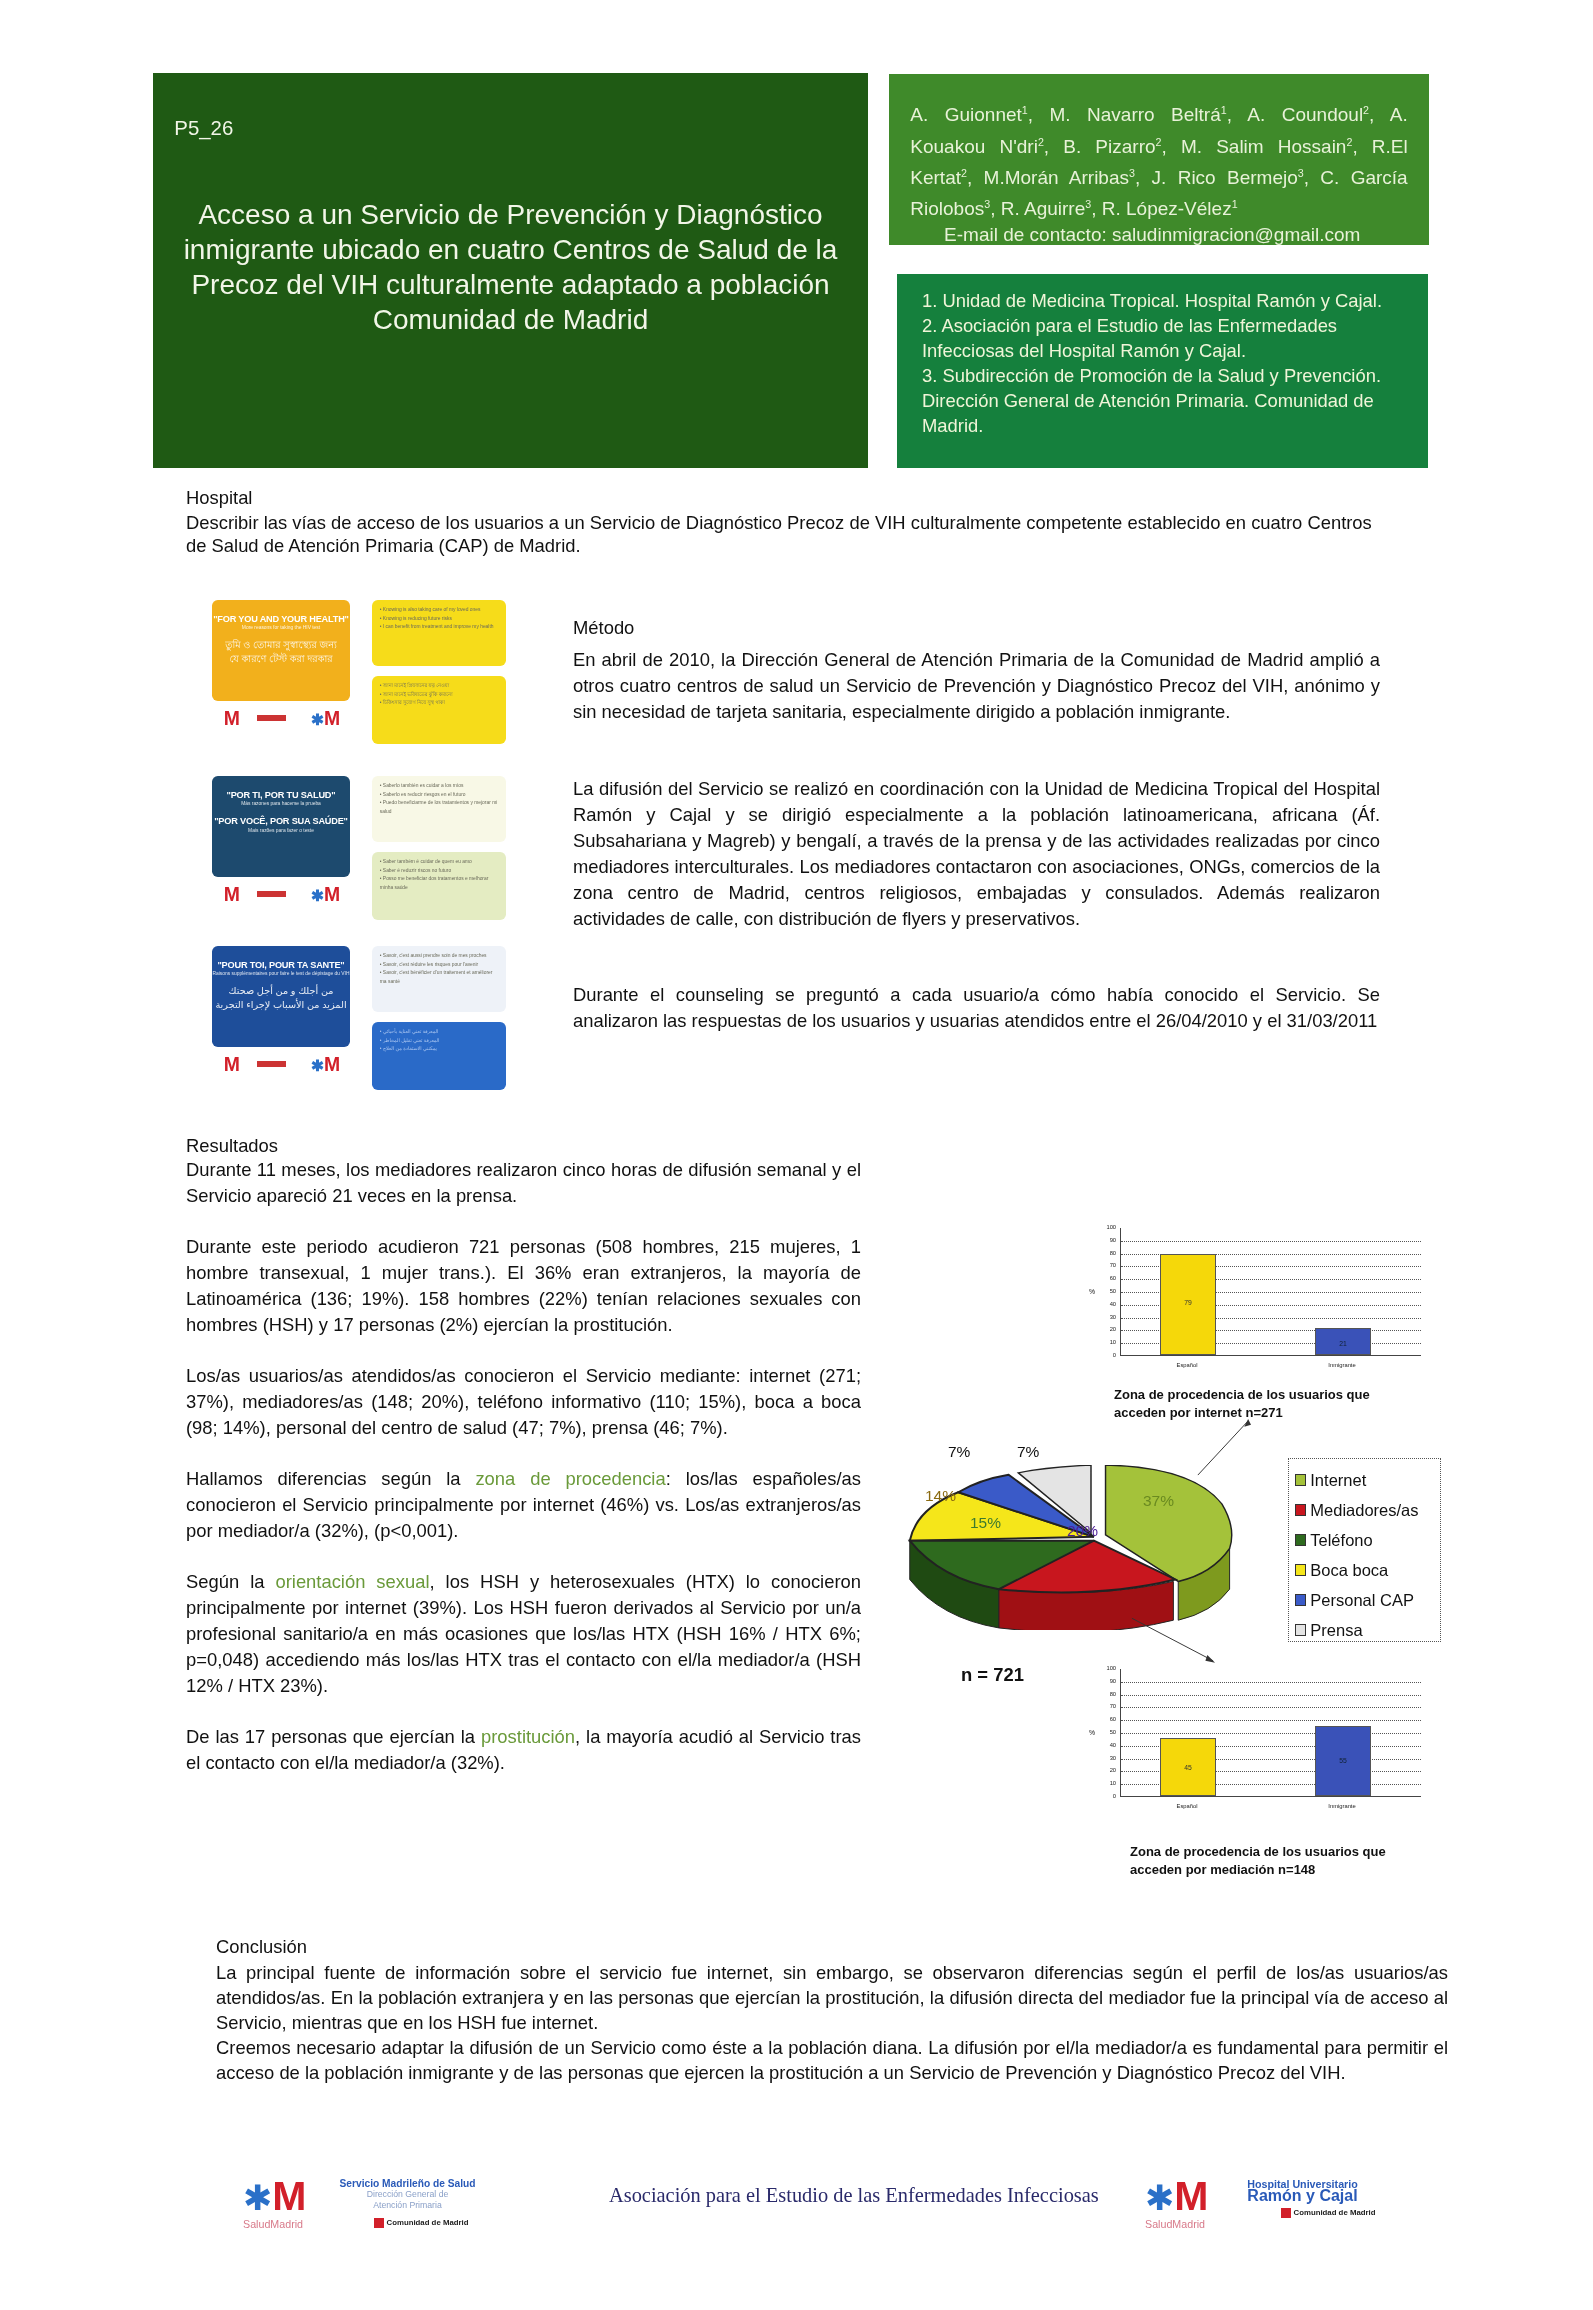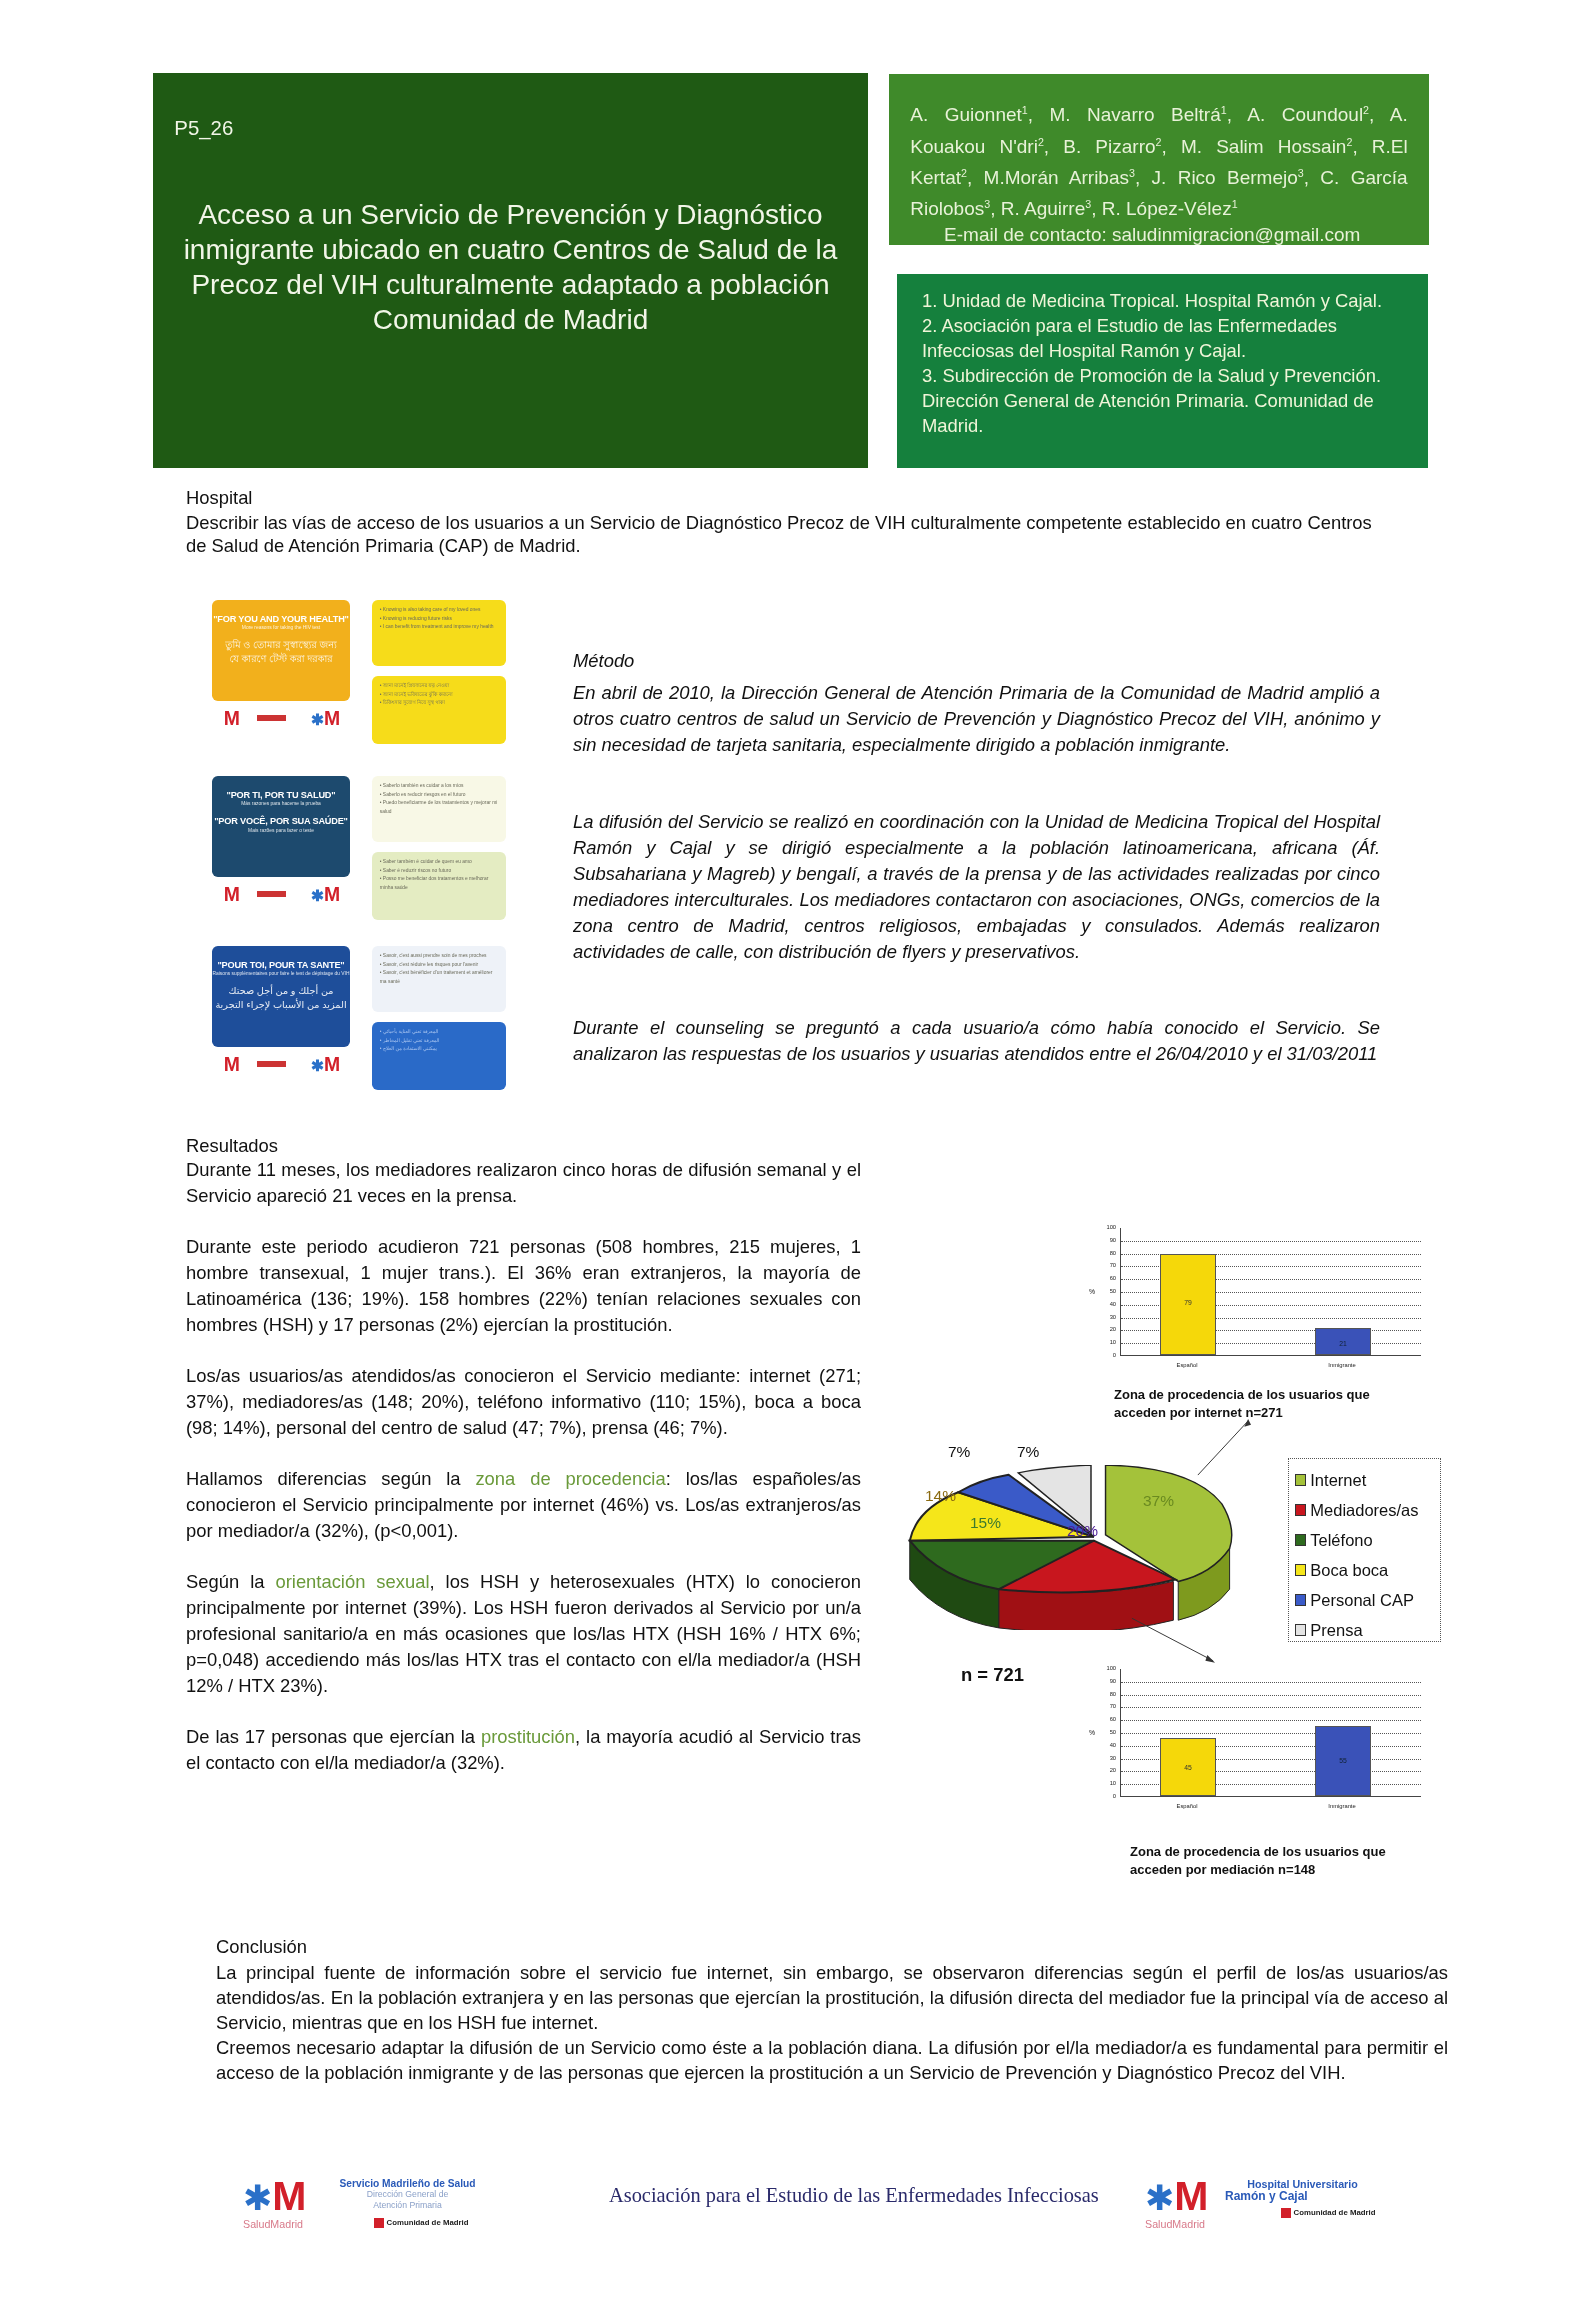--- a/index.html
+++ b/index.html
@@ -28,21 +28,21 @@
   #email-line { display: block; padding-left: 5.8px; margin-left: 28px; }
   #affil-block {
     left: 897px; top: 274px; width: 531px; height: 194px; background: #15803d;
     color: #f0f5d8; padding: 13.6px 21.3px 0 25px; font-size: 18.4px; line-height: 25px;
   }
   
   .section-title { font-size: 18.4px; }
   .para { font-size: 18.4px; line-height: 26px; text-align: justify; }
   .green { color: #6a9a3a; }
   #objetivo { left: 186px; top: 487px; width: 1203px; }
-  #metodo { left: 573px; top: 650px; width: 807px; font-style: italic; }
+  #metodo { left: 573px; top: 617px; width: 807px; }
   #metodo .para { margin-top: 7.8px; }
   #metodo .gap { height: 43px; }
   
   .flyer-row { position: absolute; left: 212px; width: 291px; }
   .card {
     position: absolute; border-radius: 5.8px; overflow: hidden;
   }
   .card-main { left: 0; width: 138px; height: 101px; color: #fff; text-align: center; }
   .card-side { left: 160px; width: 134px; font-size: 4.9px; line-height: 8.7px; padding: 5.8px 7.8px; color: #6a6a5a; }
   .card-title { font-weight: bold; font-size: 9.2px; margin-top: 13.6px; letter-spacing: -0.2px; }
@@ -372,20 +372,20 @@
         <span>Comunidad de Madrid</span>
       </div>
   </div>
   <div class="abs ft-serif" style="left:609px;top:7.8px;">Asociación para el Estudio de las Enfermedades Infecciosas</div>
   <div class="abs" style="left:1145px;top:0;width:78px;">
     <span class="big-star">✱</span><span class="big-m">M</span>
     <div class="salud">SaludMadrid</div>
   </div>
   <div class="abs" style="left:1225px;top:1.9px;width:155px;">
     <div class="ft-blue" style="font-size:10.7px;text-align:center;line-height:12.6px">Hospital Universitario</div>
-    <div class="ft-blue" style="font-size:12px;line-height:12.6px">Ramón y Cajal</div>
+    <div class="ft-blue" style="font-size:16px;text-align:center;line-height:12.6px">Ramón y Cajal</div>
     <div class="cm-tag" style="margin:4.9px 0 0 56px">
         <i></i>
         <span>Comunidad de Madrid</span>
       </div>
   </div>
 </div>
 
 
 </body></html>

